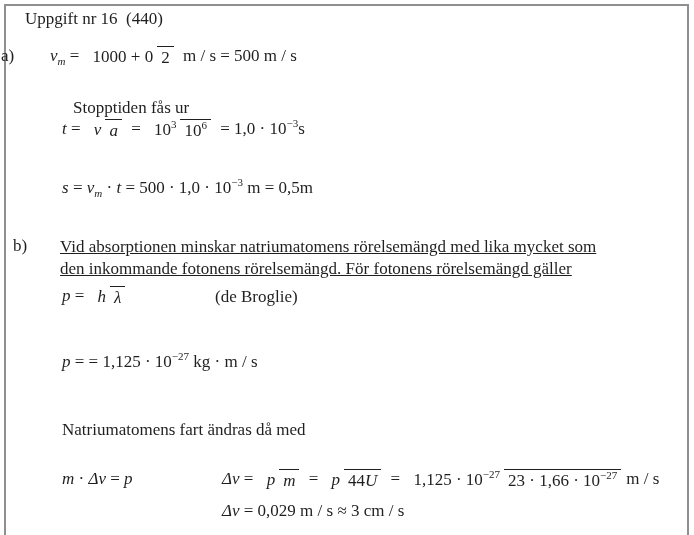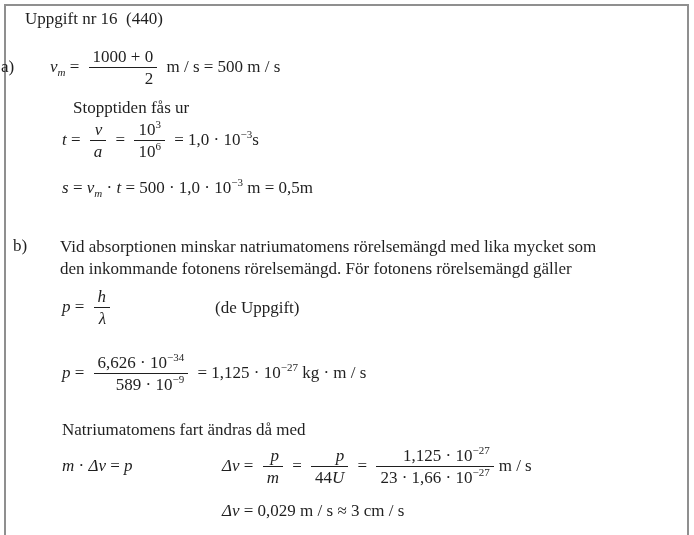--- a/index.html
+++ b/index.html
@@ -18,33 +18,33 @@
     border:2px solid #8f8f8f;border-bottom:none;
     box-sizing:border-box;
     pointer-events:none;
   }
   .row{position:absolute;white-space:nowrap;}
   .title{white-space:pre;}
   .mi{font-style:italic;}
   sub{font-size:11px;font-style:italic;line-height:0;}
   sup{font-size:11px;line-height:0;}
   .frac{
-    display:inline-flex;flex-direction:column;
-    text-align:right;vertical-align:middle;
+    display:inline-flex;flex-direction:row;
+    text-align:left;vertical-align:middle;
     margin:0 5px;line-height:1.25;
   }
   .frac .num{display:block;padding:0 4px;}
   .frac .den{display:block;border-top:1px solid #1f1f1f;padding:0 4px;}
   .note{position:absolute;left:153px;top:50%;transform:translateY(-50%);}
-  .para{white-space:normal;width:595px;line-height:22px;}
+  .para{white-space:normal;width:595px;line-height:22px;text-decoration:underline;}
   .para span{display:block;}
   .b-row{display:flex;align-items:flex-start;}
   .a-label{display:inline-block;width:49px;}
   .b-label{display:inline-block;width:47px;flex:0 0 47px;}
-  .dv-left{display:inline-block;width:160px;}
+  .dv-left{display:inline-block;width:160px;margin-top:24px;}
 </style>
 </head>
 <body>
 
 <div class="page">
   <div class="frame"></div>
 
   <div class="row title" style="left:13px;top:9px;margin-left:12px;">Uppgift nr 16  (440)</div>
 
   <div class="row" style="left:1px;top:46px;">
@@ -92,30 +92,26 @@
     </span>
   </div>
 
   <div class="row" style="left:62px;top:286px;">
     <span class="mi">p</span>
     <span>=</span>
     <span class="frac">
         <span class="num mi">h</span>
         <span class="den mi">λ</span>
       </span>
-    <span class="note">(de Uppgift)</span>
+    <span class="note">(de Broglie)</span>
   </div>
 
   <div class="row" style="left:62px;top:352px;">
     <span class="mi">p</span>
     <span>=</span>
-    <span class="frac">
-        <span class="num"><span>6,626 · 10</span><sup>−34</sup></span>
-        <span class="den"><span>589 · 10</span><sup>−9</sup></span>
-      </span>
     <span>= 1,125 · 10</span><sup>−27</sup>
     <span>kg · m / s</span>
   </div>
 
   <div class="row" style="left:62px;top:420px;">Natriumatomens fart ändras då med</div>
 
   <div class="row" style="left:62px;top:445px;">
     <span class="dv-left"><span class="mi">m</span>
       <span>·</span>
       <span class="mi">Δv</span>

